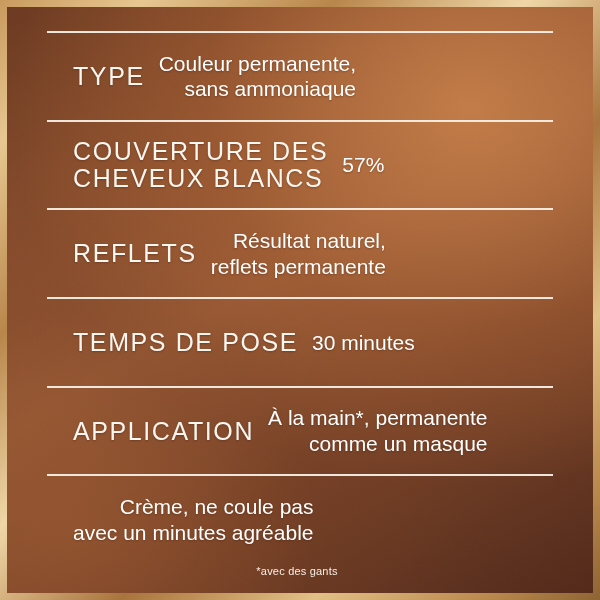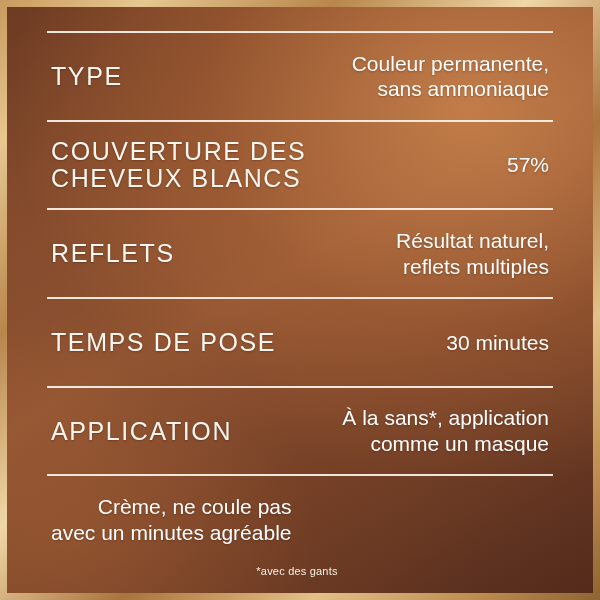--- a/index.html
+++ b/index.html
@@ -53,24 +53,25 @@
   .divider {
     height: 2px;
     background: #f6efe6;
     width: 100%;
     flex: 0 0 auto;
     opacity: 0.95;
   }
   .row {
     display: flex;
     align-items: center;
-    justify-content: space-between;
+    justify-content: flex-start;
     flex: 1 1 0;
     padding: 4px 4px;
     gap: 14px;
+    margin-left: 22px;
   }
   .label {
     color: #fbf6ef;
     font-size: 25px;
     letter-spacing: 1.6px;
     line-height: 1.08;
     font-weight: 400;
     text-transform: uppercase;
     text-align: left;
     white-space: pre-line;
@@ -117,35 +118,35 @@
         <div class="label">COUVERTURE DES
 CHEVEUX BLANCS</div>
         <div class="value">57%</div>
       </div>
 
       <div class="divider"></div>
 
       <div class="row">
         <div class="label">REFLETS</div>
         <div class="value">Résultat naturel,
-reflets multiples</div>
+reflets permanente</div>
       </div>
 
       <div class="divider"></div>
 
       <div class="row">
         <div class="label">TEMPS DE POSE</div>
         <div class="value">30 minutes</div>
       </div>
 
       <div class="divider"></div>
 
       <div class="row">
         <div class="label">APPLICATION</div>
-        <div class="value">À la sans*, application
+        <div class="value">À la main*, permanente
 comme un masque</div>
       </div>
 
       <div class="divider"></div>
 
       <div class="row">
         <div class="value">Crème, ne coule pas
 avec un minutes agréable</div>
       </div>
 

